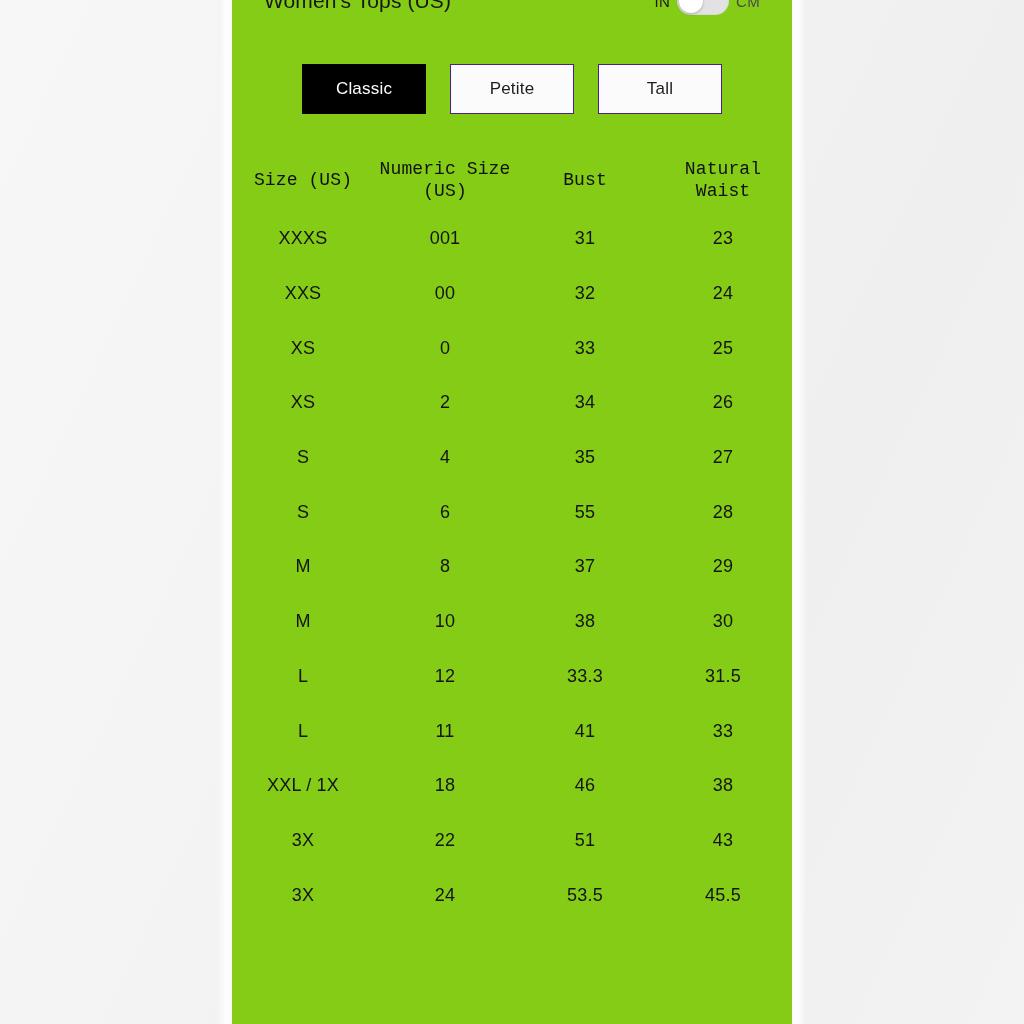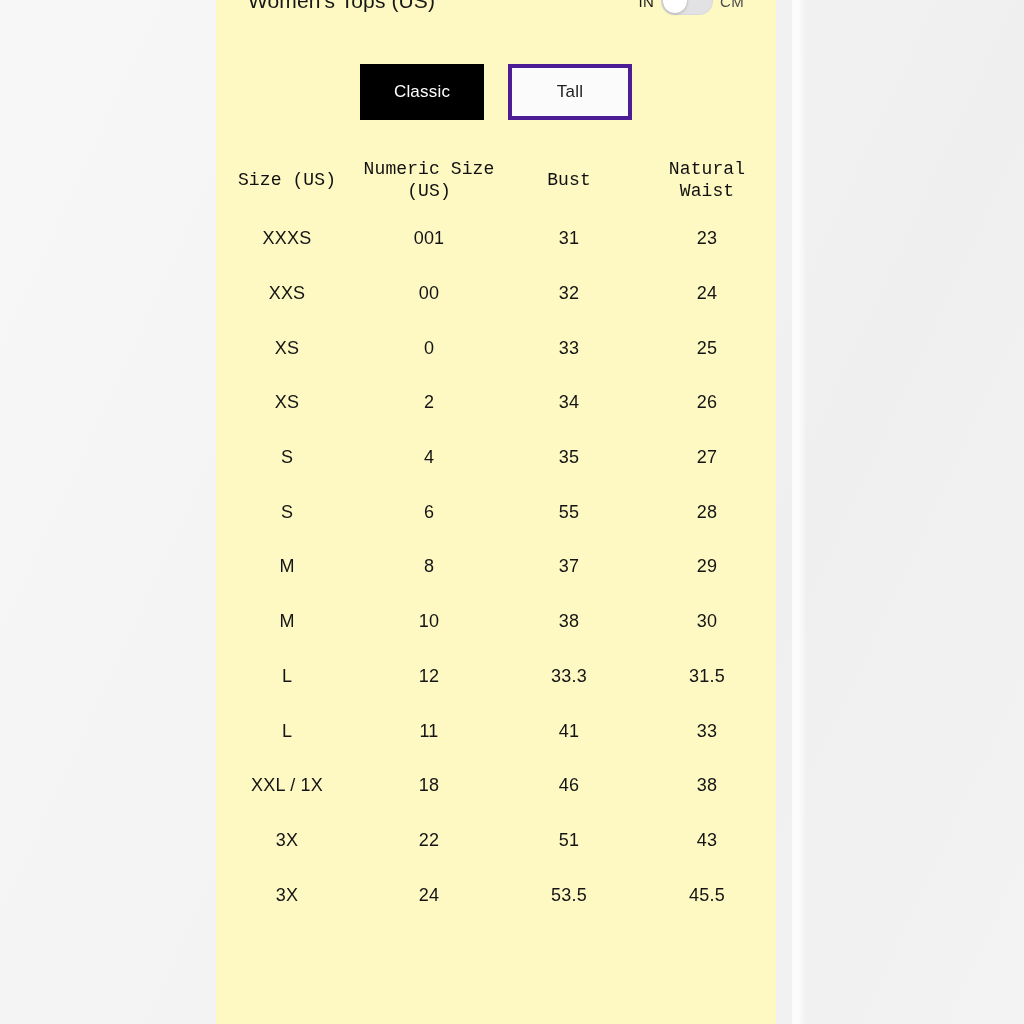--- a/index.html
+++ b/index.html
@@ -12,25 +12,25 @@
 
   body {
     font-family: "Liberation Sans", "DejaVu Sans", sans-serif;
     background: linear-gradient(115deg, #f7f7f8 0%, #f4f4f5 35%, #efeff0 70%, #f3f3f4 100%);
     position: relative;
   }
 
   
   #size-chart-panel {
     position: absolute;
-    left: 216px;
+    left: 232px;
     top: 0;
     width: 560px;
     height: 1024px;
-    background: #fef9c3;
+    background: #84cc16;
     overflow: hidden;
   }
 
   
   .sheet-edge {
     position: absolute;
     top: 0;
     height: 1024px;
     width: 14px;
   }
@@ -95,27 +95,27 @@
     left: 0;
     top: 64px;
     width: 560px;
     height: 50px;
     display: flex;
     justify-content: center;
     gap: 24px;
   }
   .fit-tab {
     width: 124px;
-    height: 56px;
+    height: 50px;
     display: flex;
     align-items: center;
     justify-content: center;
     font-size: 17px;
     letter-spacing: .2px;
-    border: 4px solid #4c1d95;
+    border: 1px solid #4c1d95;
     background: #fbfbfb;
     color: #1d1d1d;
     cursor: pointer;
     user-select: none;
   }
   .fit-tab.active {
     background: #000000;
     border-color: #000000;
     color: #ffffff;
   }
@@ -171,20 +171,21 @@
       <span class="unit-label">IN</span>
       <span class="switch">
         <span class="knob"></span>
       </span>
       <span class="unit-label inactive">CM</span>
     </div>
   </div>
 
   <div class="fit-tabs">
     <div class="fit-tab active">Classic</div>
+    <div class="fit-tab">Petite</div>
     <div class="fit-tab">Tall</div>
   </div>
 
   <div id="size-table">
     <div class="srow header-row">
       <div class="scell th">Size (US)</div>
       <div class="scell th">Numeric Size (US)</div>
       <div class="scell th">Bust</div>
       <div class="scell th">Natural Waist</div>
     </div>

